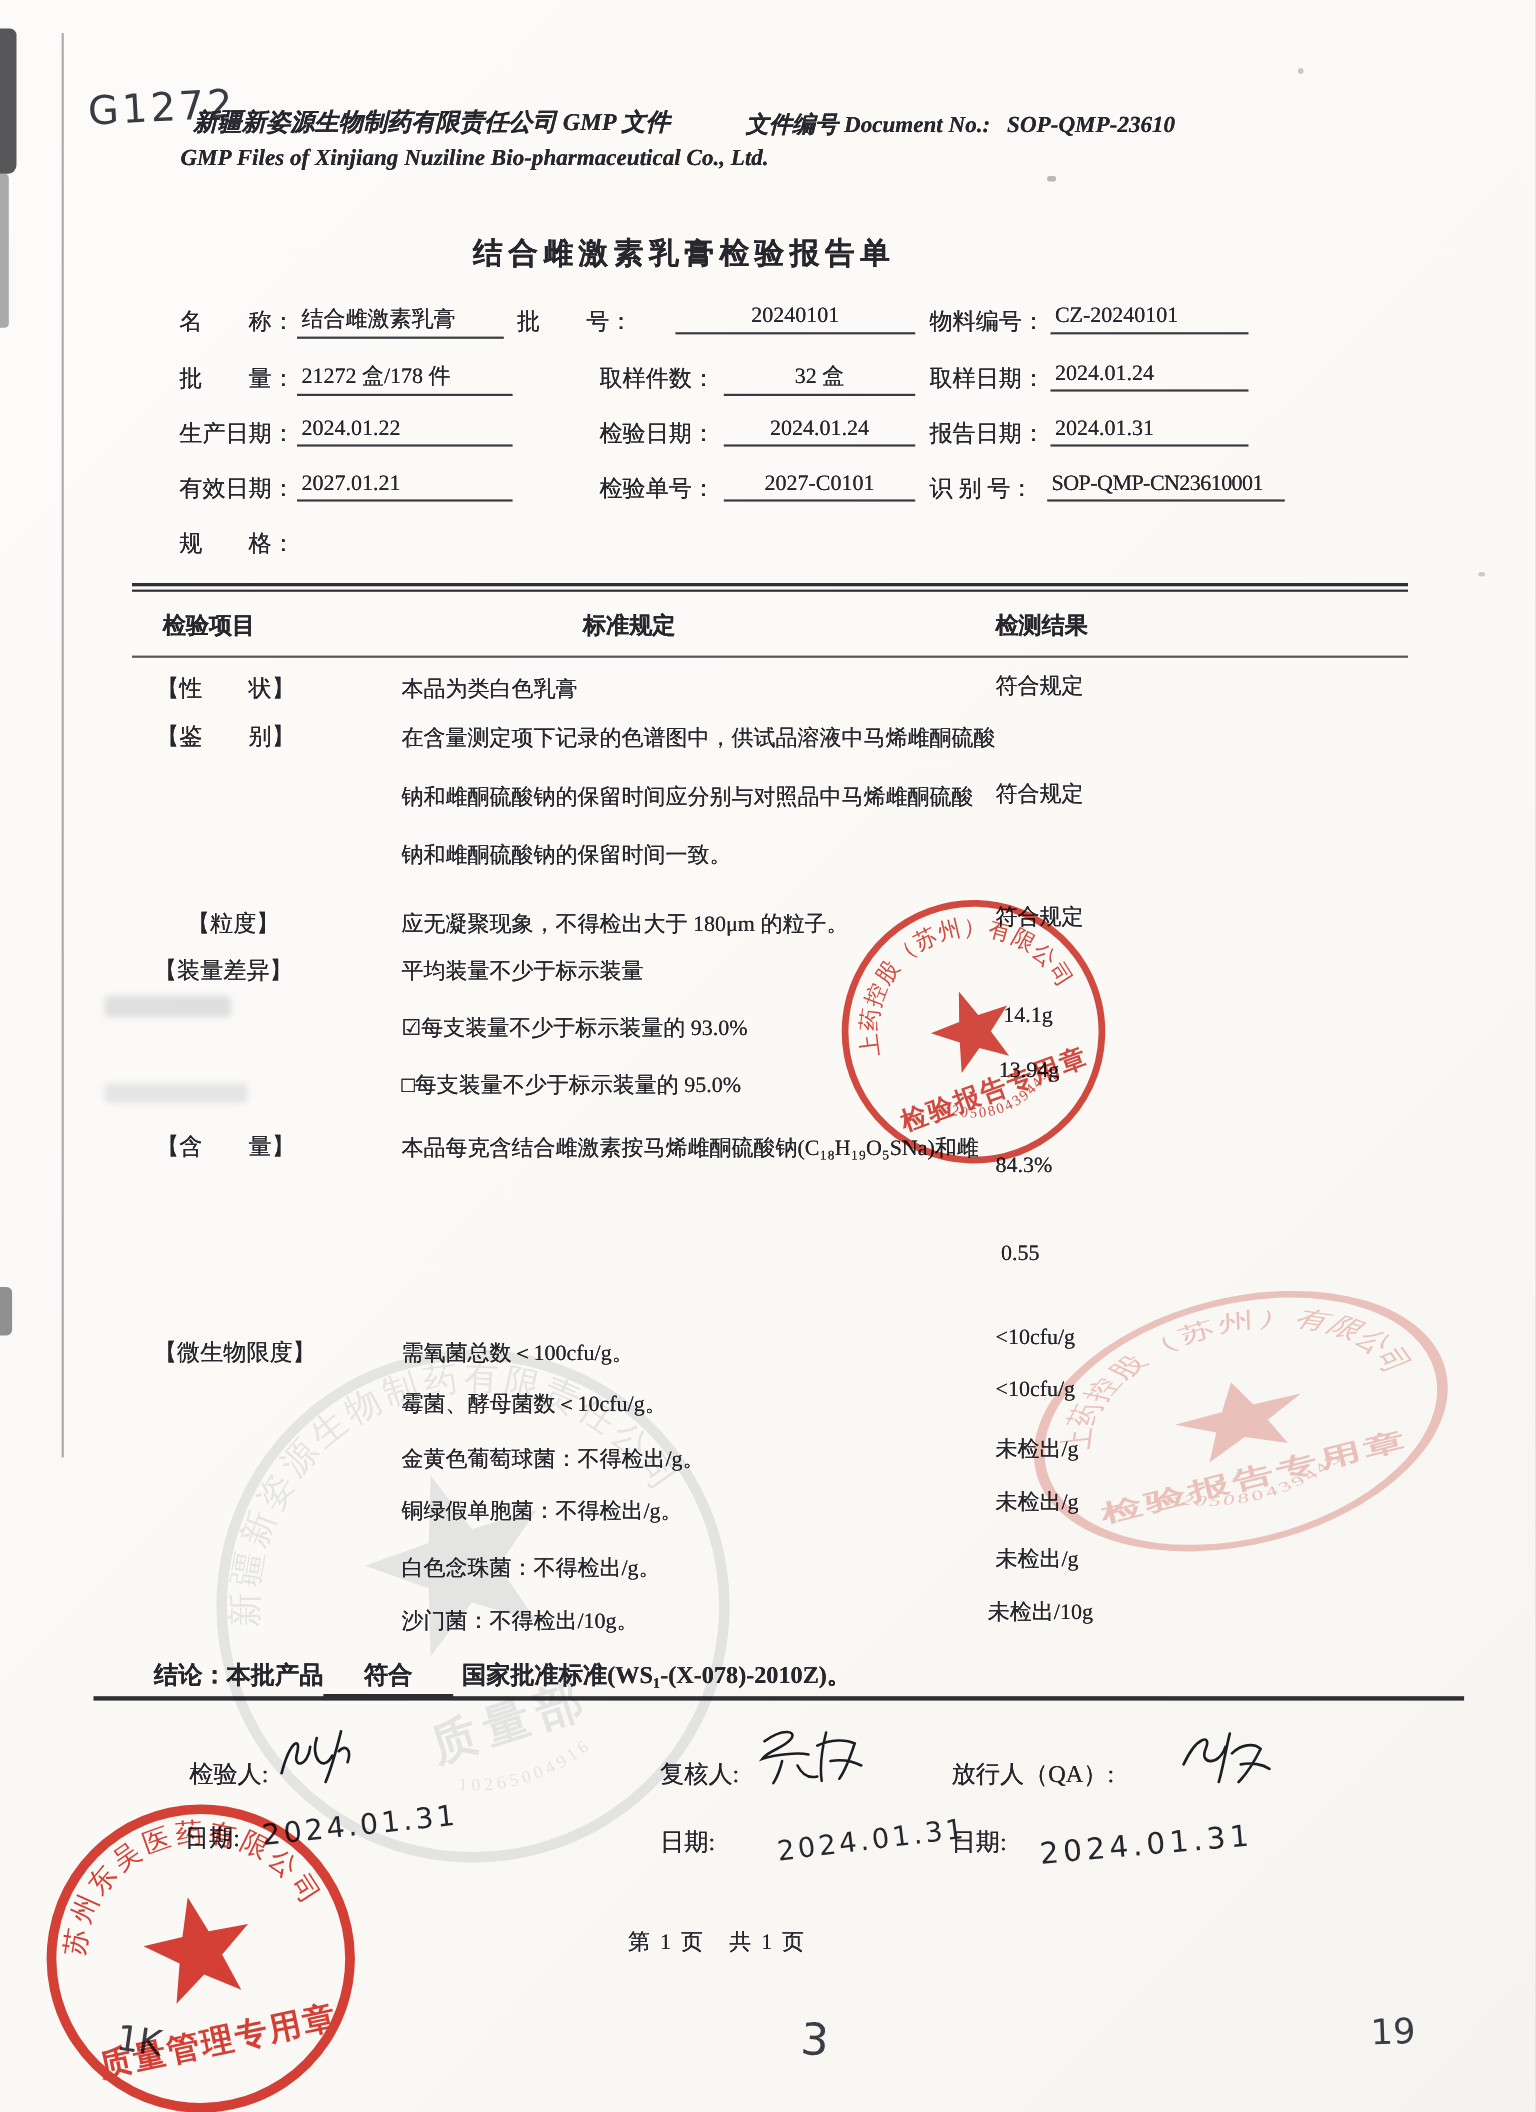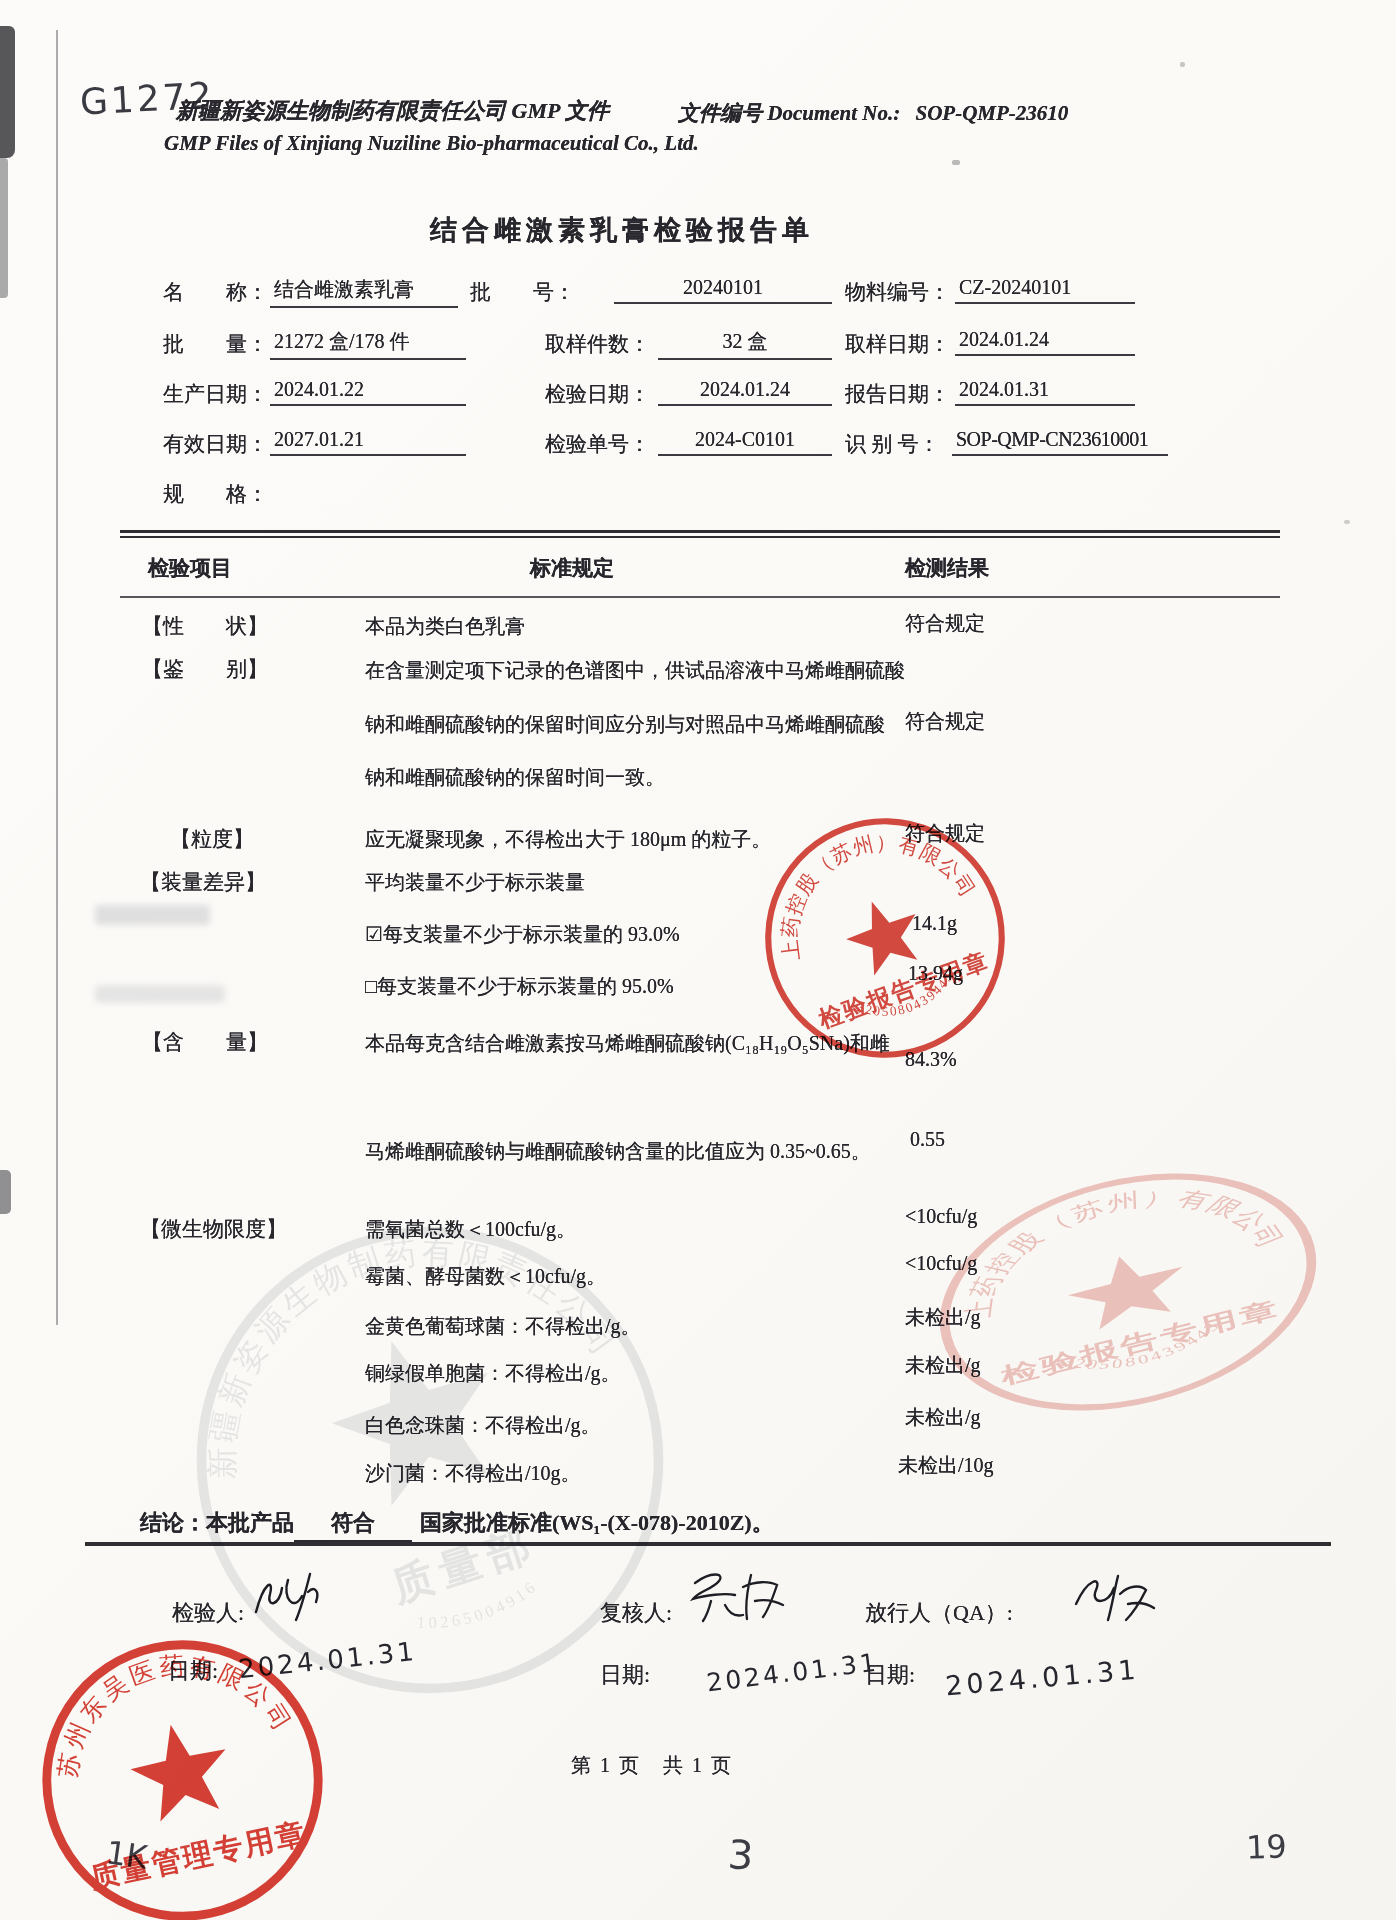--- a/index.html
+++ b/index.html
@@ -72,21 +72,21 @@
   <div class="abs lbl ink" style="left:163px;top:380px;">生产日期：</div>
   <div class="abs val ink" style="left:270px;top:378px;min-width:188px;">2024.01.22</div>
   <div class="abs lbl ink" style="left:545px;top:380px;">检验日期：</div>
   <div class="abs val cen ink" style="left:658px;top:378px;min-width:166px;">2024.01.24</div>
   <div class="abs lbl ink" style="left:845px;top:380px;">报告日期：</div>
   <div class="abs val ink" style="left:955px;top:378px;min-width:172px;">2024.01.31</div>
 
   <div class="abs lbl ink" style="left:163px;top:430px;">有效日期：</div>
   <div class="abs val ink" style="left:270px;top:428px;min-width:188px;">2027.01.21</div>
   <div class="abs lbl ink" style="left:545px;top:430px;">检验单号：</div>
-  <div class="abs val cen ink" style="left:658px;top:428px;min-width:166px;">2024-C0101</div>
+  <div class="abs val cen ink" style="left:658px;top:428px;min-width:166px;">2027-C0101</div>
   <div class="abs lbl ink" style="left:845px;top:430px;">识 别 号：</div>
   <div class="abs val ink" style="left:952px;top:428px;min-width:208px;letter-spacing:-0.5px;">SOP-QMP-CN23610001</div>
 
   <div class="abs lbl ink" style="left:163px;top:480px;">规　　格：</div>
 
   <div class="rule" style="left:120px;top:530px;width:1160px;height:3px;"></div>
   <div class="rule" style="left:120px;top:536px;width:1160px;height:2px;"></div>
   <div class="rule" style="left:120px;top:596px;width:1160px;height:2px;opacity:.8;"></div>
 
   <div class="abs item ink" style="left:148px;top:554px;font-weight:700;">检验项目</div>
@@ -110,21 +110,20 @@
   <div class="abs item ink" style="left:140px;top:868px;">【装量差异】</div>
   <div class="abs t ink" style="left:365px;top:869px;">平均装量不少于标示装量</div>
   <div class="abs t ink" style="left:365px;top:921px;">☑每支装量不少于标示装量的 93.0%</div>
   <div class="abs res ink" style="left:912px;top:912px;">14.1g</div>
   <div class="abs t ink" style="left:365px;top:973px;">□每支装量不少于标示装量的 95.0%</div>
   <div class="abs res ink" style="left:908px;top:962px;">13.94g</div>
 
   <div class="abs item ink" style="left:142px;top:1028px;">【含　　量】</div>
   <div class="abs t ink" style="left:365px;top:1030px;">本品每克含结合雌激素按马烯雌酮硫酸钠(C₁₈H₁₉O₅SNa)和雌</div>
   <div class="abs res ink" style="left:905px;top:1012px;margin-top:36px;">84.3%</div>
-  <div class="abs t ink" style="left:365px;top:1138px;">马烯雌酮硫酸钠与雌酮硫酸钠含量的比值应为 0.35~0.65。</div>
   <div class="abs res ink" style="left:910px;top:1128px;">0.55</div>
 
   <div class="abs item ink" style="left:140px;top:1215px;">【微生物限度】</div>
   <div class="abs t ink" style="left:365px;top:1216px;">需氧菌总数＜100cfu/g。</div>
   <div class="abs res ink" style="left:905px;top:1205px;">&lt;10cfu/g</div>
   <div class="abs t ink" style="left:365px;top:1263px;">霉菌、酵母菌数＜10cfu/g。</div>
   <div class="abs res ink" style="left:905px;top:1252px;">&lt;10cfu/g</div>
   <div class="abs t ink" style="left:365px;top:1313px;">金黄色葡萄球菌：不得检出/g。</div>
   <div class="abs res ink" style="left:905px;top:1304px;">未检出/g</div>
   <div class="abs t ink" style="left:365px;top:1360px;">铜绿假单胞菌：不得检出/g。</div>

